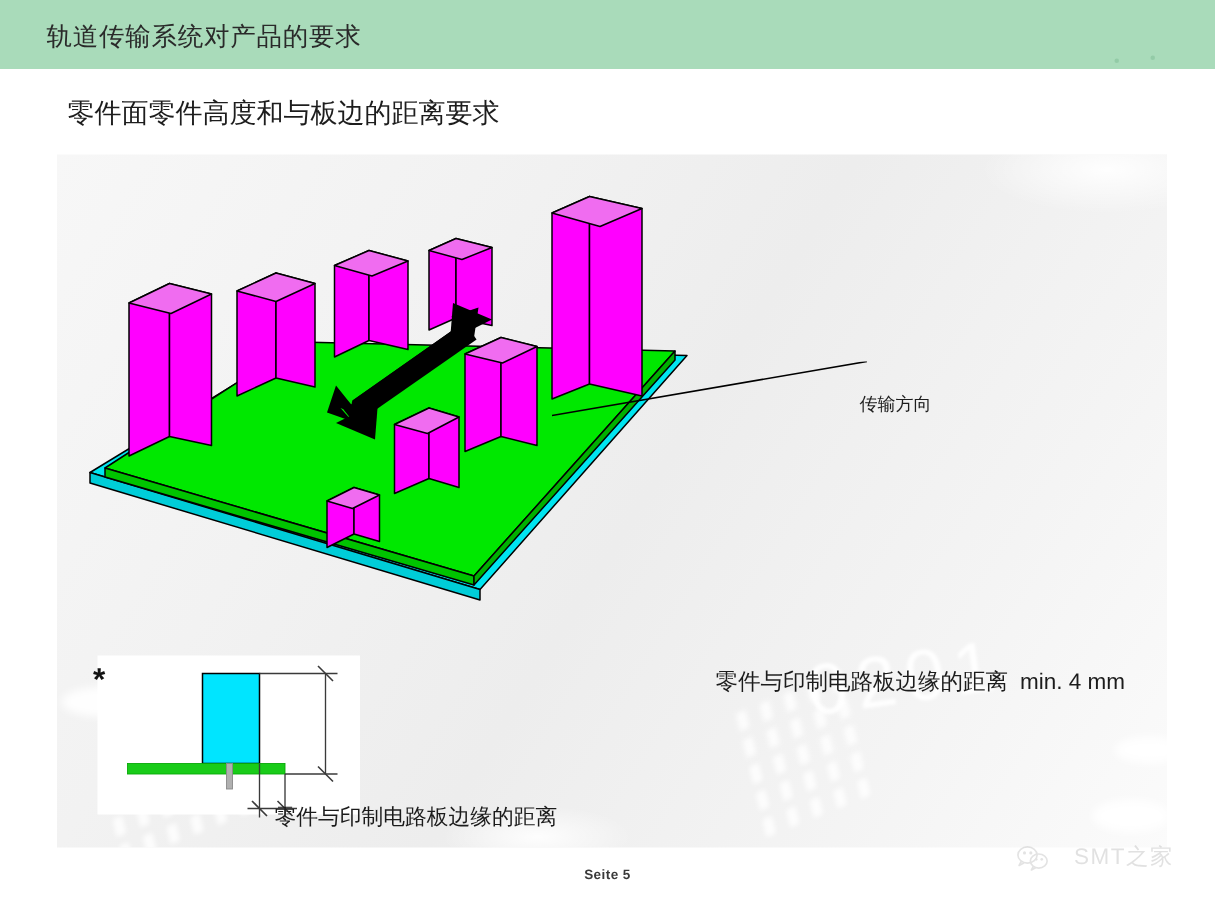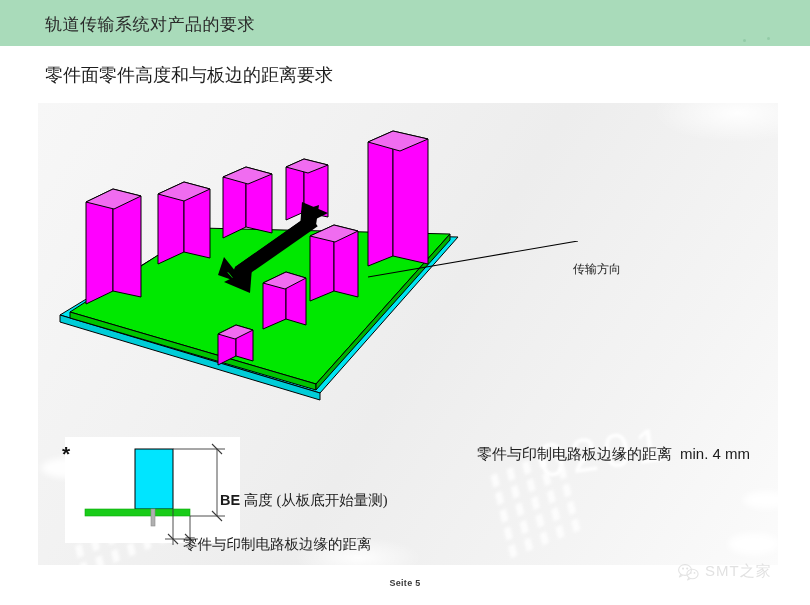--- a/index.html
+++ b/index.html
@@ -27,21 +27,21 @@
   
   #header-band {
     position: absolute;
     left: 0; top: 0;
     width: 810px;
     height: 46px;
     background: #a9dbba;
   }
   #header-title {
     position: absolute;
-    left: 45px;
+    left: 31px;
     top: 13px;
     font-size: 17px;
     color: #2a2a2a;
     letter-spacing: .5px;
     white-space: nowrap;
     font-family: "Liberation Serif", "DejaVu Serif", serif;
   }
   .header-speck {
     position: absolute;
     width: 3px; height: 3px;
@@ -234,21 +234,21 @@
     letter-spacing: .3px;
   }
 
   
   #wechat-watermark {
     position: absolute;
     left: 678px;
     top: 562px;
     display: flex;
     align-items: center;
-    gap: 5px;
+    gap: 16px;
     opacity: .42;
   }
   #wechat-watermark .wm-name {
     font-size: 15px;
     color: #b9b9b9;
     letter-spacing: 1px;
     font-family: "Liberation Sans", "DejaVu Sans", sans-serif;
   }
 </style>
 </head>
@@ -435,23 +435,20 @@
       <line x1="147" y1="11" x2="157" y2="21" stroke="#3a3a3a" stroke-width="1.1"></line>
       <line x1="147" y1="78" x2="157" y2="88" stroke="#3a3a3a" stroke-width="1.1"></line>
 
       <line x1="108" y1="76" x2="108" y2="112" stroke="#3a3a3a" stroke-width="0.9"></line>
       <line x1="125" y1="83" x2="125" y2="112" stroke="#3a3a3a" stroke-width="0.9"></line>
       <line x1="100" y1="106" x2="133" y2="106" stroke="#3a3a3a" stroke-width="0.9"></line>
       <line x1="103" y1="101" x2="113" y2="111" stroke="#3a3a3a" stroke-width="1.1"></line>
       <line x1="120" y1="101" x2="130" y2="111" stroke="#3a3a3a" stroke-width="1.1"></line>
     </svg>
 
-    <div id="be-height-label">
-      <span class="unit">BE</span><span> 高度 (从板底开始量测)</span>
-    </div>
     <div id="edge-distance-label">零件与印制电路板边缘的距离</div>
 
   </div>
 
   <div id="page-footer">Seite 5</div>
 
   <div id="wechat-watermark">
     <svg width="22" height="18" viewBox="0 0 22 18">
       <ellipse cx="7" cy="7" rx="6.4" ry="5.4" fill="none" stroke="#bdbdbd" stroke-width="1.1"></ellipse>
       <path d="M3,11 L1.4,14 L4.6,12.3" fill="none" stroke="#bdbdbd" stroke-width="1.1" stroke-linejoin="round"></path>

